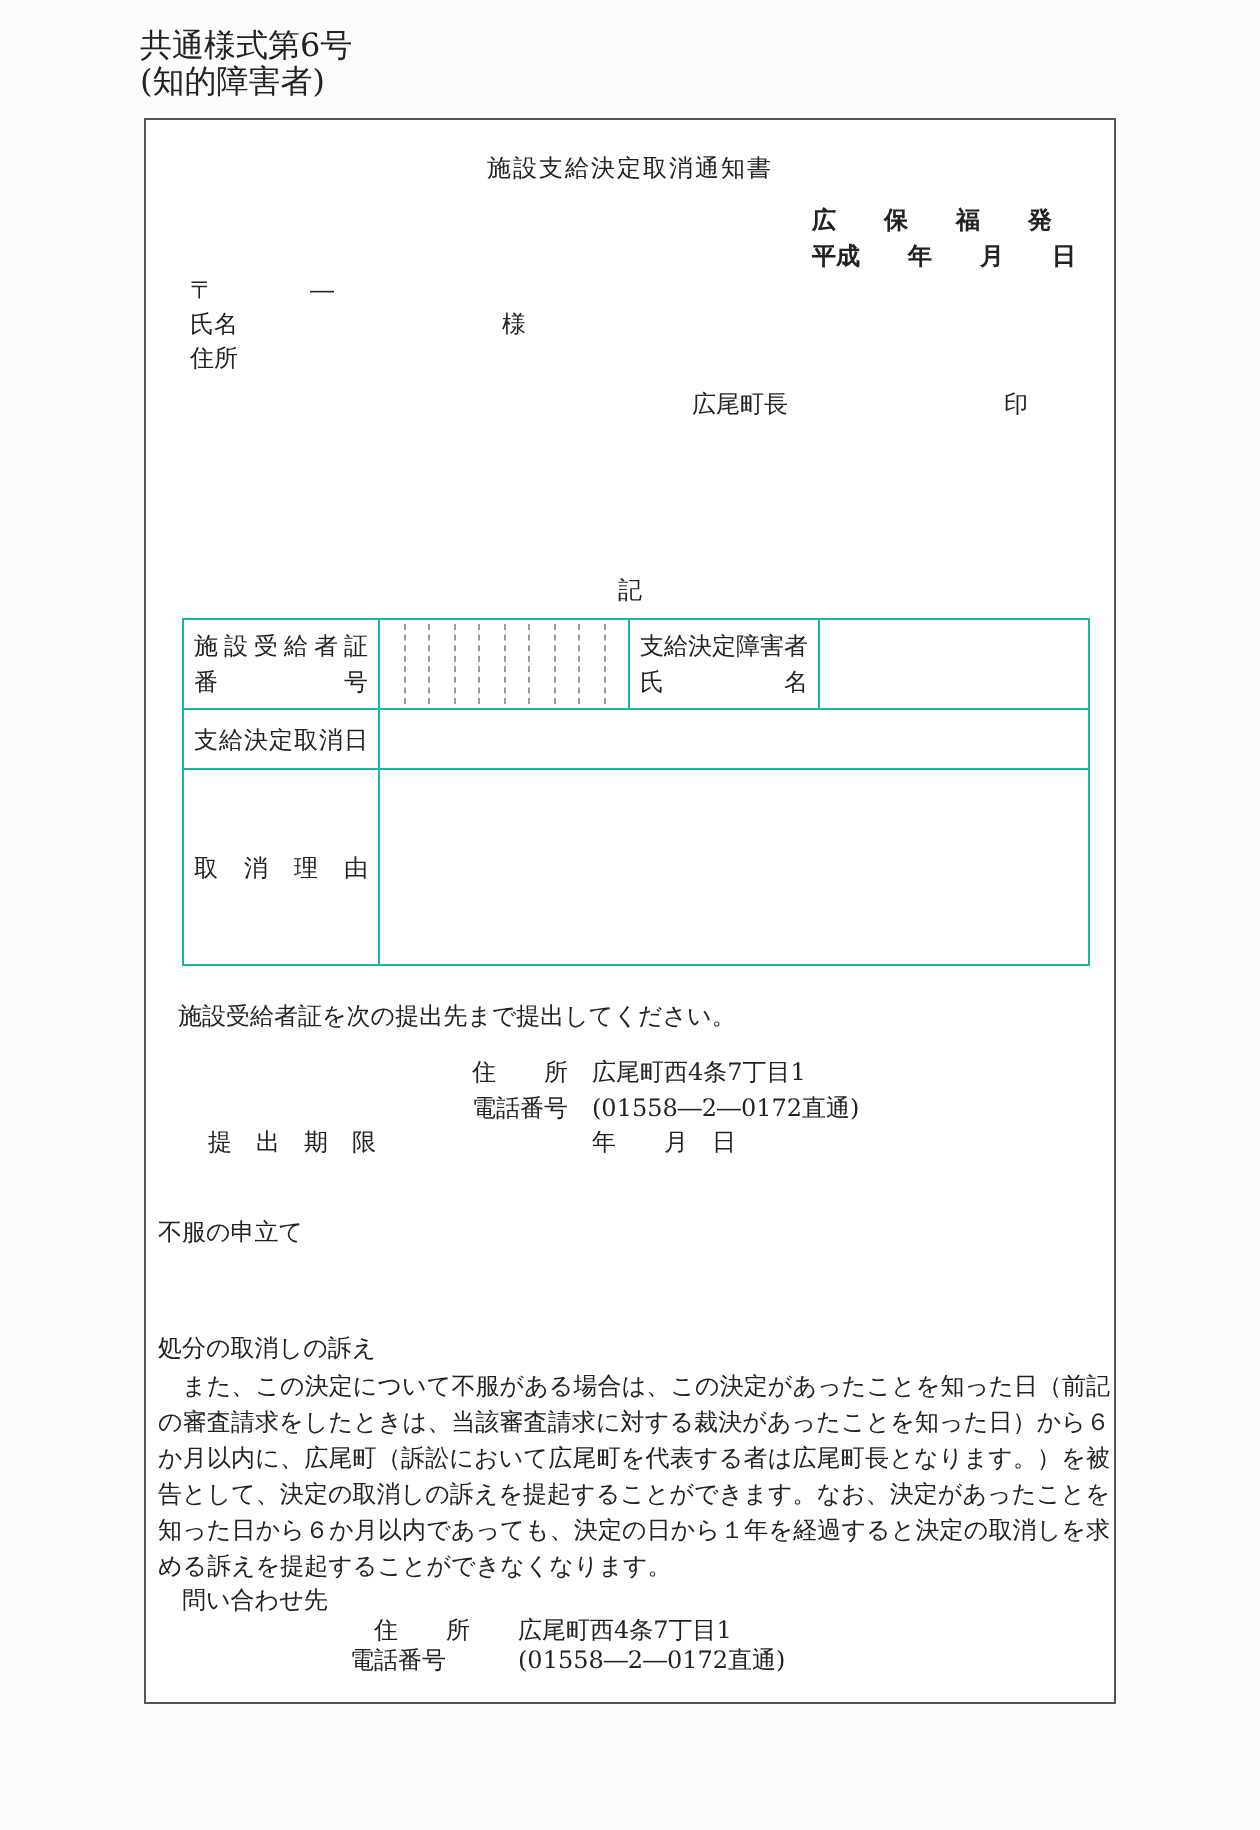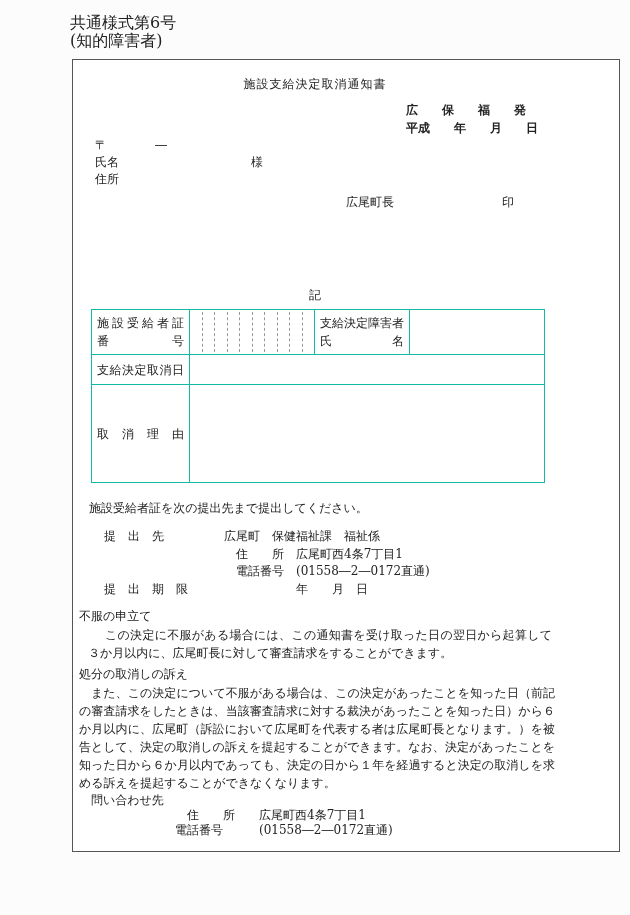--- a/index.html
+++ b/index.html
@@ -7,21 +7,21 @@
     width:630px;height:915px;background:#fcfcfc;
     font-family:"DejaVu Serif","Liberation Serif",serif;
     color:#222;
   }
   .page{position:relative;width:630px;height:915px;overflow:hidden;}
   .line{white-space:pre;}
   
   .form-meta{position:absolute;left:70px;top:14px;font-size:16px;line-height:18px;}
   
   .box{
-    position:absolute;left:72px;top:59px;width:548px;height:793px;
+    position:absolute;left:72px;top:59px;width:486px;height:793px;
     border:1px solid #555;background:#fff;box-sizing:border-box;overflow:hidden;
   }
   .box > div{position:absolute;font-size:12px;}
   .doc-title{top:16px;left:0;width:484px;text-align:center;font-size:12.5px;letter-spacing:1px;}
   .doc-num{top:41px;left:333px;line-height:18px;font-weight:bold;}
   .addressee{top:77px;left:22px;line-height:17px;}
   .mayor{top:134px;left:273px;}
   .notice-para{top:183px;left:5px;width:474px;line-height:18px;text-indent:1em;text-align:justify;}
   .ki{top:227px;left:0;width:484px;text-align:center;}
   
@@ -117,28 +117,26 @@
           <div class="jlabel">取消理由</div>
         </td>
         <td colspan="3"></td>
       </tr>
     </tbody>
       </table>
 
     <div class="submit-intro line">施設受給者証を次の提出先まで提出してください。</div>
 
     <div class="submit-block">
-      <div class="line">提　出　先　　　　　広尾町　保健福祉課　福祉係</div>
       <div class="line">　　　　　　　　　　　住　　所　広尾町西4条7丁目1</div>
       <div class="line">　　　　　　　　　　　電話番号　(01558―2―0172直通)</div>
       <div class="line">提　出　期　限　　　　　　　　　年　　月　日</div>
     </div>
 
     <div class="appeal-heading line">不服の申立て</div>
-    <div class="appeal-body">この決定に不服がある場合には、この通知書を受け取った日の翌日から起算して３か月以内に、広尾町長に対して審査請求をすることができます。</div>
 
     <div class="lawsuit-heading line">処分の取消しの訴え</div>
     <div class="lawsuit-body">また、この決定について不服がある場合は、この決定があったことを知った日（前記の審査請求をしたときは、当該審査請求に対する裁決があったことを知った日）から６か月以内に、広尾町（訴訟において広尾町を代表する者は広尾町長となります。）を被告として、決定の取消しの訴えを提起することができます。なお、決定があったことを知った日から６か月以内であっても、決定の日から１年を経過すると決定の取消しを求める訴えを提起することができなくなります。</div>
 
     <div class="inquiry">
       <div class="line">問い合わせ先</div>
       <div class="line">　　　　　　　　住　　所　　広尾町西4条7丁目1</div>
       <div class="line">　　　　　　　電話番号　　　(01558―2―0172直通)</div>
     </div>
 

